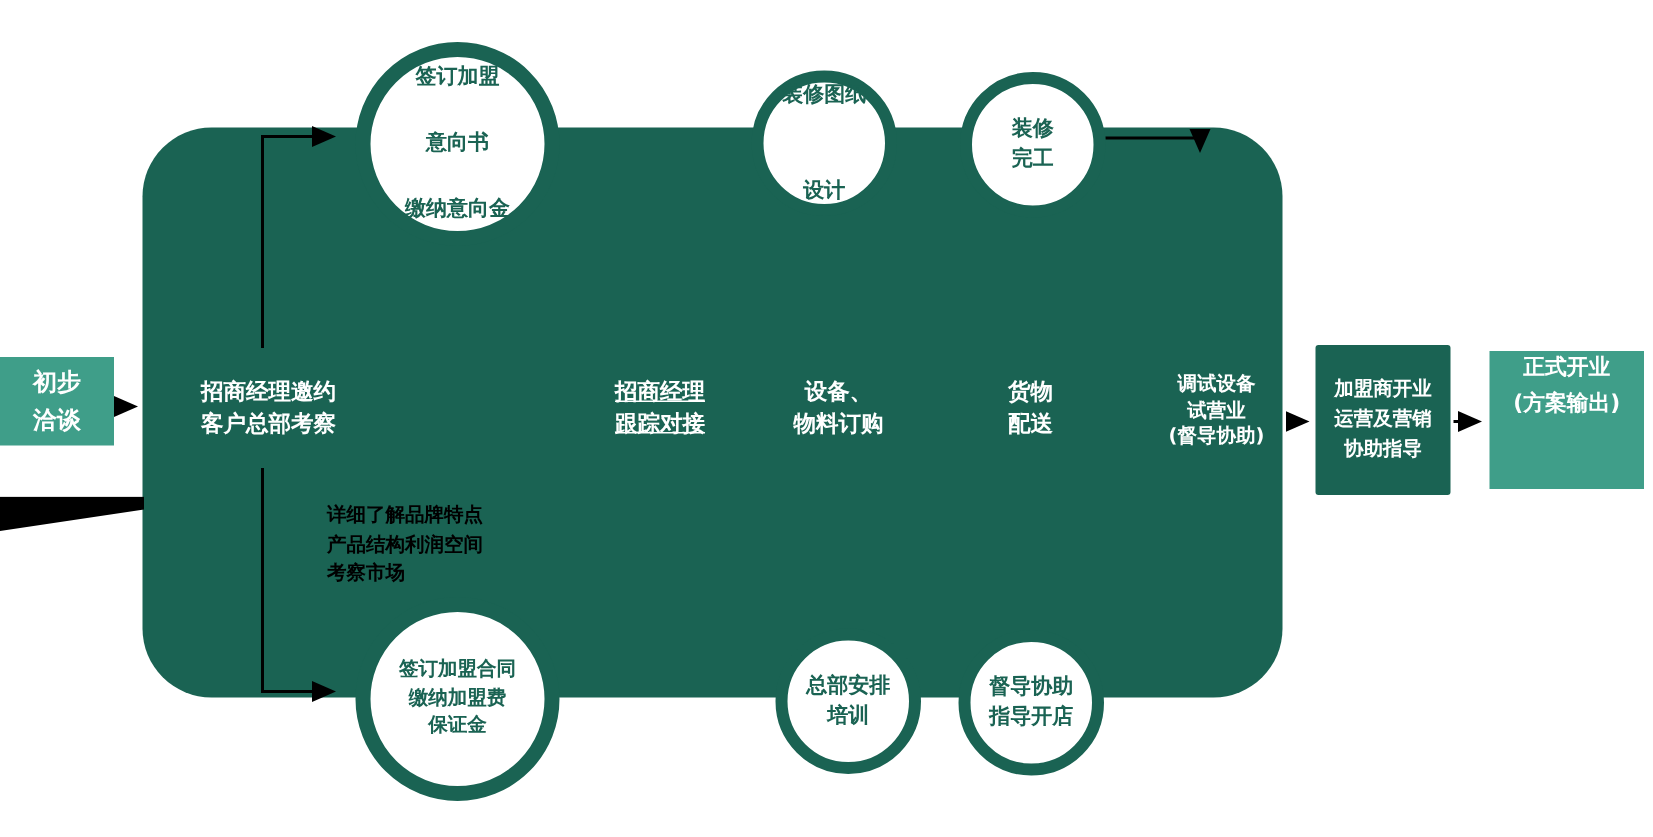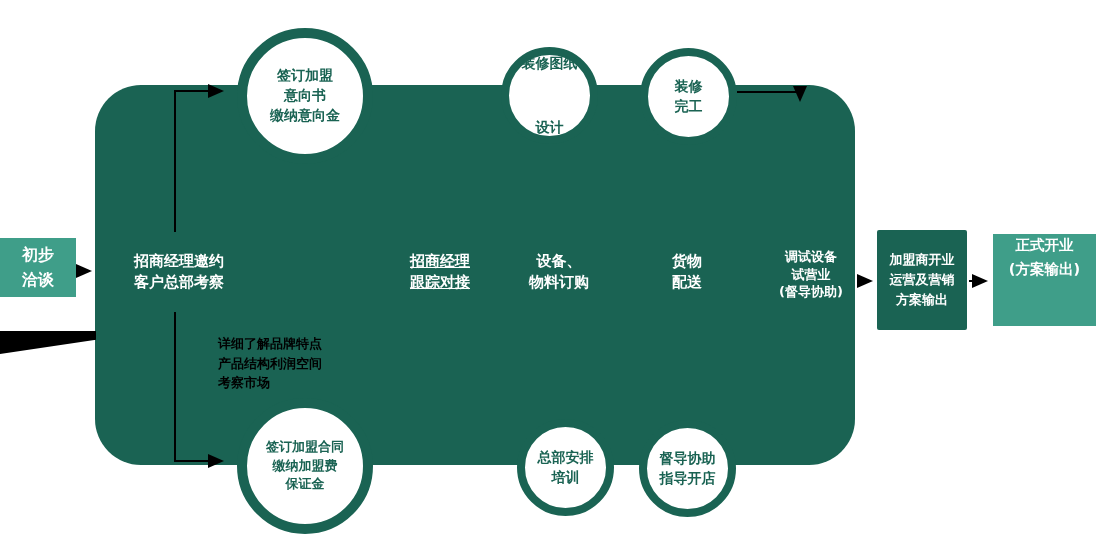--- a/index.html
+++ b/index.html
@@ -110,21 +110,21 @@
   <div class="block-label" style="left:687px; top:272px;">
     <div>货物</div>
     <div>配送</div>
   </div>
   <div class="block-label small" style="left:811px; top:274px;">
     <div>调试设备</div>
     <div>试营业</div>
     <div>(督导协助)</div>
   </div>
 
-  <div class="circle big" style="left:237px; top:28px;">
+  <div class="circle big" style="left:237px; top:28px;gap:24px;">
     <div>签订加盟</div>
     <div>意向书</div>
     <div>缴纳意向金</div>
   </div>
   <div class="circle small" style="left:501px; top:47px;gap:44px;">
     <div>装修图纸</div>
     <div>设计</div>
   </div>
   <div class="circle small" style="left:640px; top:48px;">
     <div>装修</div>
@@ -141,20 +141,20 @@
     <div>培训</div>
   </div>
   <div class="circle small" style="left:639px; top:420px;">
     <div>督导协助</div>
     <div>指导开店</div>
   </div>
 
   <div class="ops-box">
     <div>加盟商开业</div>
     <div>运营及营销</div>
-    <div>方案输出</div>
+    <div>协助指导</div>
   </div>
   <div class="final-box">
     <div>正式开业</div>
     <div>(方案输出)</div>
   </div>
 
 </div>
 
 </body></html>

